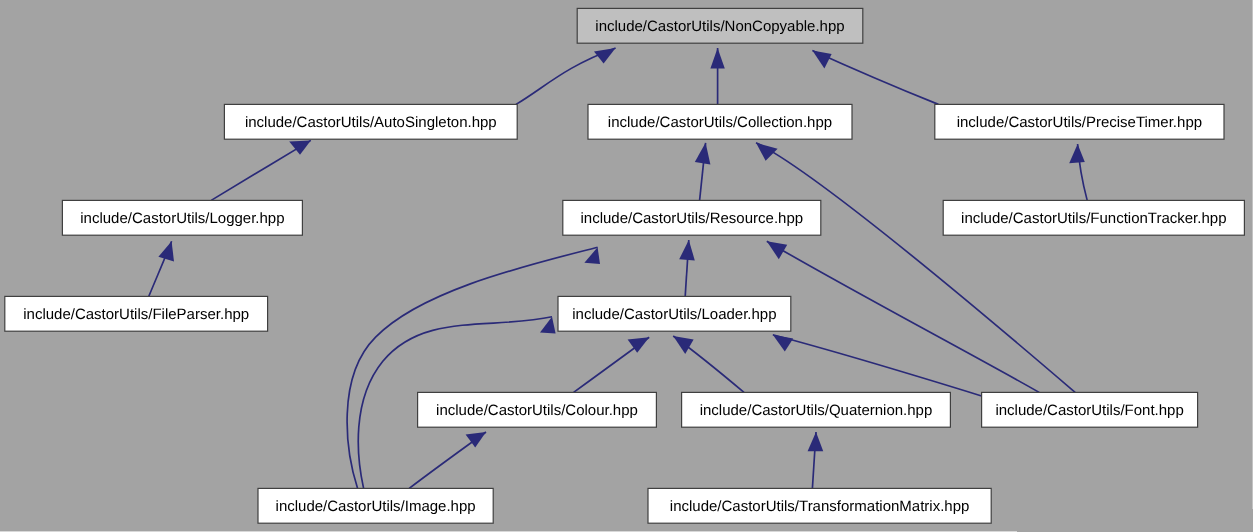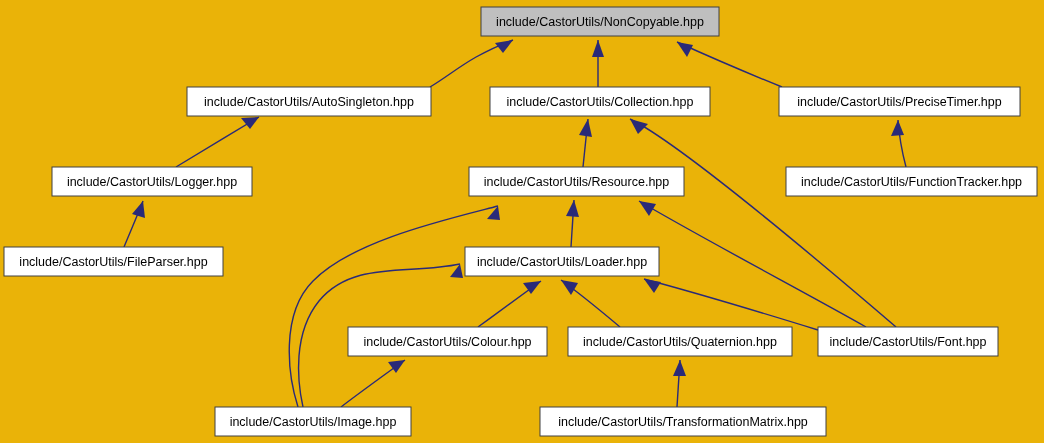--- a/index.html
+++ b/index.html
@@ -1,16 +1,16 @@
 <!DOCTYPE html>
 <html><head>
 <meta charset="utf-8">
 <style>
   html,body{margin:0;padding:0;background:#ffffff;}
-  #canvas{position:relative;width:1044px;height:443px;background:#eab308;
+  #canvas{position:relative;width:1044px;height:443px;background:#a3a3a3;
           font-family:"Liberation Sans","DejaVu Sans",sans-serif;overflow:hidden;}
   #graph{position:absolute;left:0;top:0;width:1044px;height:443px;}
   .node-rect{stroke:#404040;stroke-width:1px;}
   .node-label{font-family:"Liberation Sans","DejaVu Sans",sans-serif;font-size:12.5px;
               fill:#000000;text-anchor:middle;dominant-baseline:middle;}
   .edge-path{fill:none;stroke:#2a2a78;stroke-width:1.4px;}
   .edge-head{fill:#2a2a78;stroke:none;}
 </style>
 </head>
 <body>

